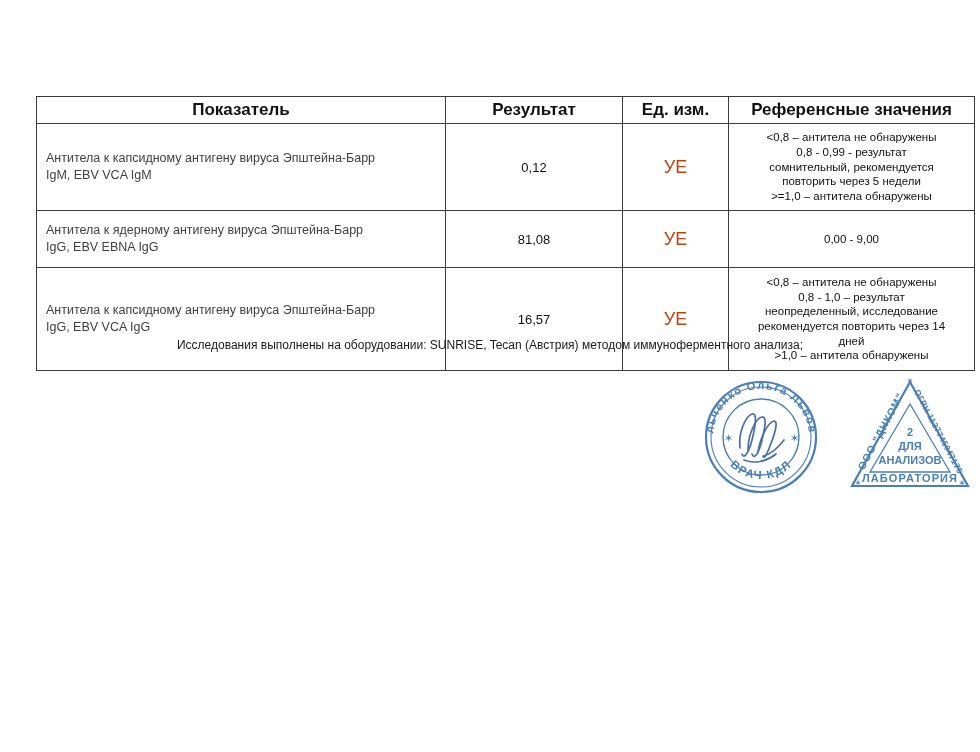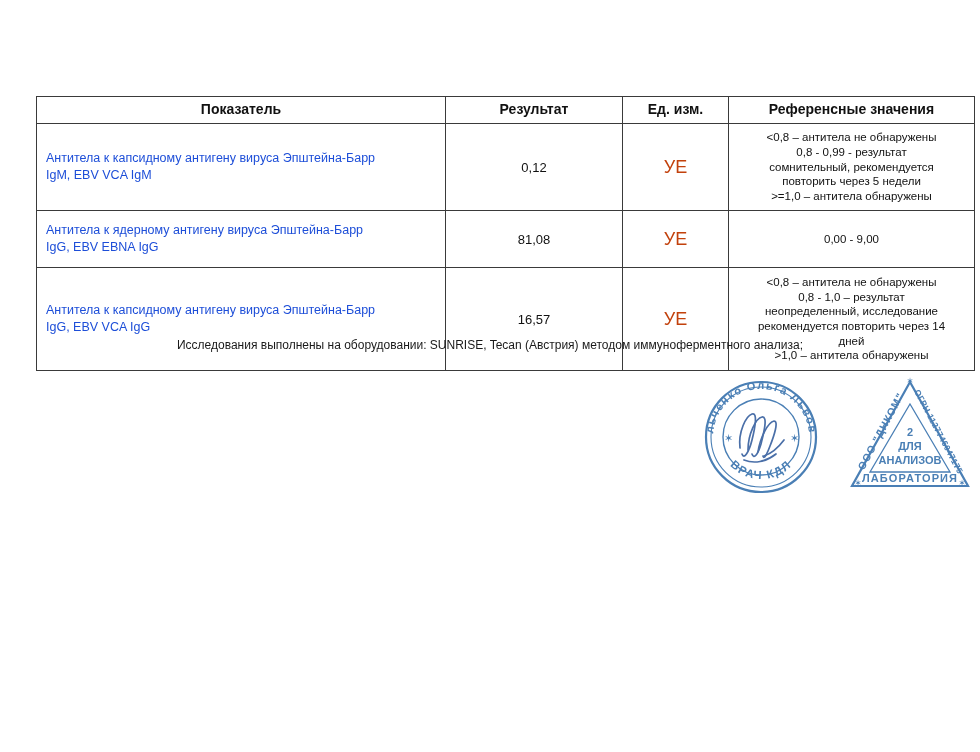--- a/index.html
+++ b/index.html
@@ -45,37 +45,37 @@
     table-layout: fixed;
   }
   .results-table th,
   .results-table td {
     border: 1px solid #3a3a3a;
     padding: 0;
     vertical-align: middle;
   }
   .results-table thead th {
     height: 26px;
-    font-size: 14px;
+    font-size: 17px;
     font-weight: bold;
     text-align: center;
     color: #111111;
     line-height: 1.1;
   }
 
   .col-name   { width: 409px; }
   .col-result { width: 177px; }
   .col-unit   { width: 106px; }
   .col-ref    { width: 246px; }
 
   td.cell-name {
     padding: 6px 20px 6px 9px;
     font-size: 12.5px;
     line-height: 1.33;
-    color: #1d4ed8;
+    color: #404040;
     text-align: left;
   }
   td.cell-result {
     text-align: center;
     font-size: 13px;
     color: #111111;
   }
   td.cell-result.bold { font-weight: normal; }
   td.cell-unit {
     text-align: center;

